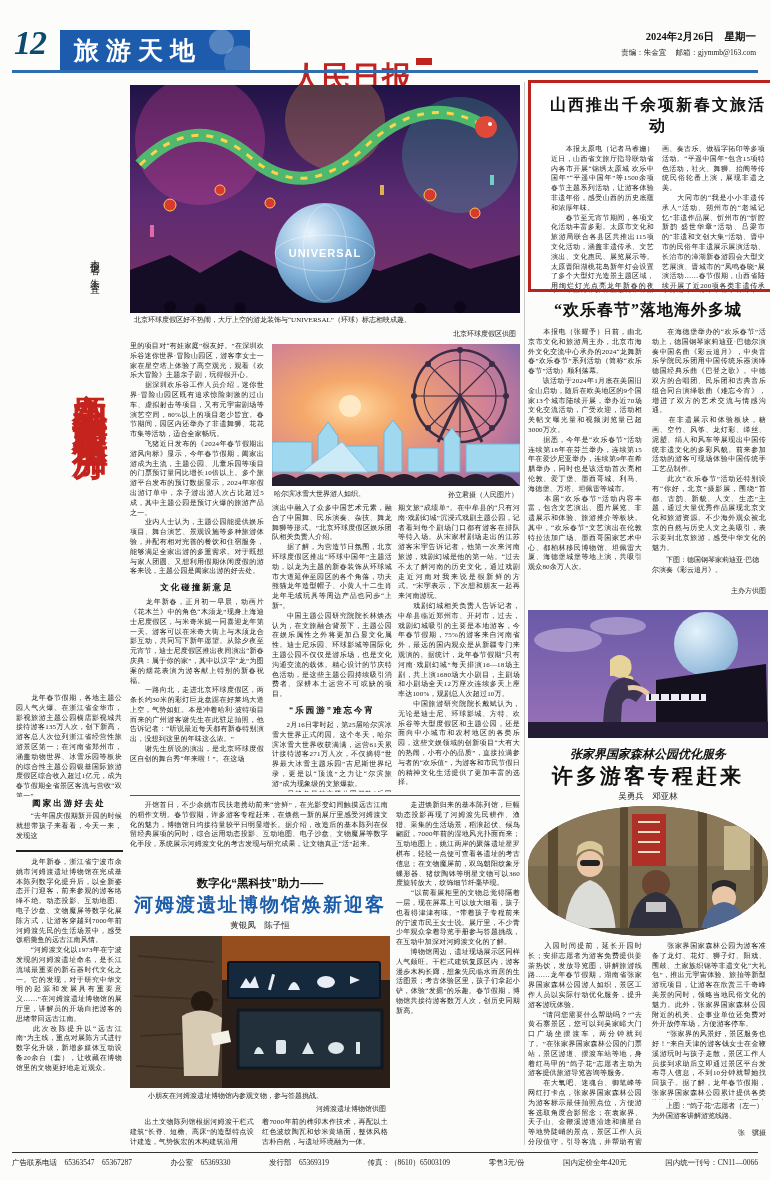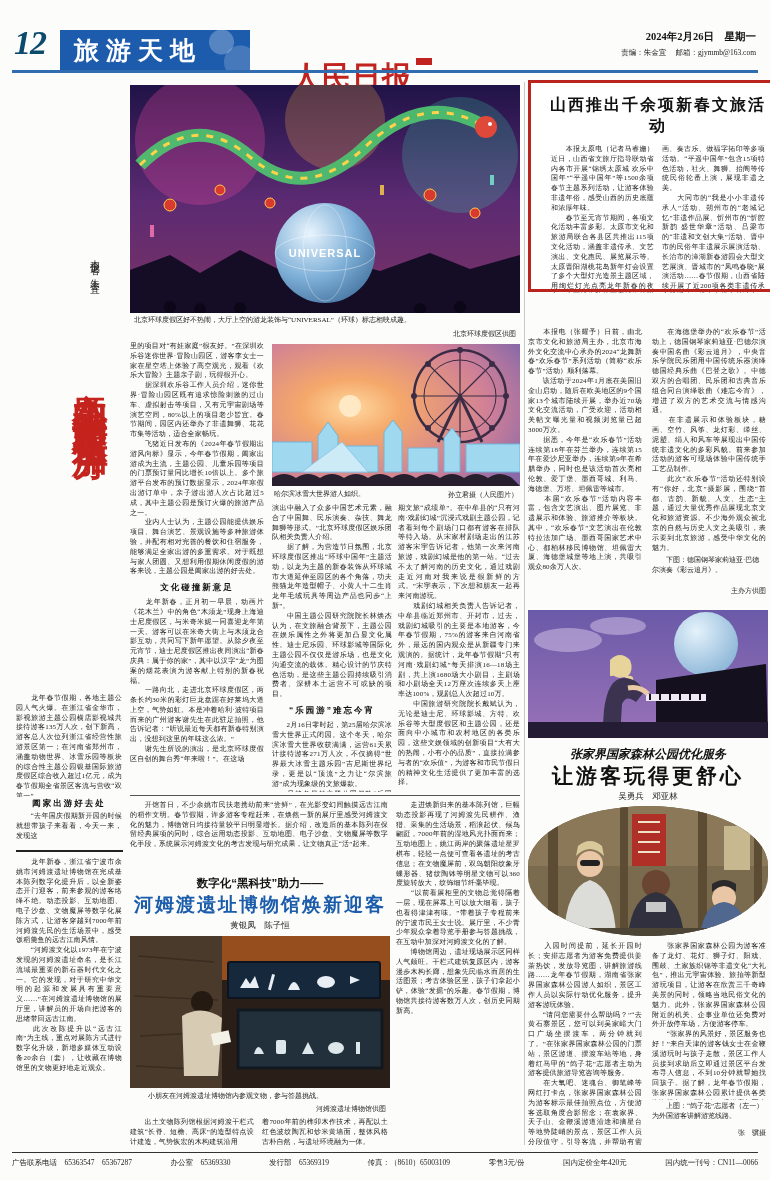--- a/index.html
+++ b/index.html
@@ -249,20 +249,21 @@
   <div class="abs box-red" style="left:528px;top:80px;width:230px;height:206px;padding:0 12px;">
     <div class="headline" style="font-size:16px;letter-spacing:2px;margin-top:12px;">山西推出千余项新春文旅活动</div>
     <div class="two-col" style="margin:8px 8px 0;">
       <div class="body-text" style="width:103px;height:148px;">　　本报太原电（记者马睿姗）近日，山西省文旅厅指导联动省内各市开展“锦绣太原城 欢乐中国年”“平遥中国年”等1500余项春节主题系列活动，让游客体验非遗年俗，感受山西的历史底蕴和浓厚年味。
 　　春节至元宵节期间，各项文化活动丰富多彩。太原市文化和旅游局联合各县区共推出115项文化活动，涵盖非遗传承、文艺演出、文化惠民、展览展示等。太原晋阳湖桃花岛新年灯会设置了多个大型灯光造景主题区域，用绚烂灯光点亮龙年新春的夜空。山西博物院等百座博物馆联合组织策划新春博物奇妙之旅，推出看展览、印年</div>
       <div class="body-text" style="width:103px;height:148px;">画、奏古乐、做福字拓印等多项活动。“平遥中国年”包含15项特色活动，社火、舞狮、抬阁等传统民俗轮番上演，展现非遗之美。
 　　大同市的“我是小小非遗传承人”活动、朔州市的“老城记忆”非遗作品展、忻州市的“忻腔新韵 盛世华章”活动、吕梁市的“非遗和文创大集”活动、晋中市的民俗年非遗展示展演活动、长治市的漳湖新春游园会大型文艺展演、晋城市的“凤鸣春晓”展演活动……春节假期，山西省陆续开展了近200项各类非遗传承实践活动，推出多场文艺演出，丰富市民和游客的精神文化生活。</div>
     </div>
   </div>
 
+  <div class="abs headline" style="left:528px;top:300px;width:240px;font-size:16px;letter-spacing:1px;">“欢乐春节”落地海外多城</div>
   <div class="abs body-text" style="left:528px;top:328px;width:114px;height:280px;">　　本报电（张耀予）日前，由北京市文化和旅游局主办，北京市海外文化交流中心承办的2024“龙舞新春”欢乐春节”系列活动（简称“欢乐春节”活动）顺利落幕。
 　　该活动于2024年1月底在美国旧金山启动，随后在欧美地区的9个国家13个城市陆续开展，举办近70场文化交流活动，广受欢迎，活动相关帖文曝光量和视频浏览量已超3000万次。
 　　据悉，今年是“欢乐春节”活动连续第18年在芬兰举办，连续第15年在爱沙尼亚举办，连续第9年在希腊举办，同时也是该活动首次亮相伦敦、爱丁堡、墨西哥城、利马、海德堡、万塔、坦佩雷等城市。
 　　本届“欢乐春节”活动内容丰富，包含文艺演出、图片展览、非遗展示和体验、旅游推介等板块。其中，“欢乐春节”文艺演出在伦敦特拉法加广场、墨西哥国家艺术中心、都柏林移民博物馆、坦佩雷大厦、海德堡城堡等地上演，共吸引观众80余万人次。</div>
   <div class="abs body-text" style="left:652px;top:328px;width:114px;height:226px;">　　在海德堡举办的“欢乐春节”活动上，德国钢琴家莉迪亚·巴德尔演奏中国名曲《彩云追月》，中央音乐学院民乐团用中国传统乐器演绎德国经典乐曲《巴登之歌》。中德双方的合唱团、民乐团和古典音乐组合同台演绎歌曲《难忘今宵》，增进了双方的艺术交流与情感沟通。
 　　在非遗展示和体验板块，糖画、空竹、风筝、龙灯彩、缂丝、泥塑、绢人和风车等展现出中国传统非遗文化的多彩风貌。前来参加活动的游客可现场体验中国传统手工艺品制作。
 　　此次“欢乐春节”活动还特别设有“你好，北京”摄影展，围绕“首都、古韵、新貌、人文、生态”主题，通过大量优秀作品展现北京文化和旅游资源。不少海外观众被北京的自然与历史人文之美吸引，表示要到北京旅游，感受中华文化的魅力。</div>
   <div class="abs caption" style="left:652px;top:556px;width:114px;">　　下图：德国钢琴家莉迪亚·巴德尔演奏《彩云追月》。</div>
   <div class="abs credit" style="left:652px;top:586px;width:114px;">主办方供图</div>
 
@@ -294,21 +295,21 @@
         </g>
       <circle cx="92" cy="58" r="10" fill="#e9c9a6"></circle>
       <path d="M82,50 q10,-10 20,0 q4,10 -2,16 q8,-2 4,10 l-6,4 q10,-16 -16,-14 z" fill="#e6d49a"></path>
       <path d="M76,100 q4,-32 20,-32 q14,0 20,14 l-8,10 q-10,-8 -14,2 l-2,34 h-18 z" fill="#3c3350"></path>
       <path d="M100,78 q12,-2 20,6" stroke="#e9c9a6" stroke-width="5" fill="none"></path>
       <rect x="0" y="112" width="240" height="16" fill="#241c34"></rect>
     </svg>
   </div>
 
   <div class="abs kicker" style="left:528px;top:746px;width:240px;font-size:12px;font-weight:bold;font-style:italic;">张家界国家森林公园优化服务</div>
-  <div class="abs headline" style="left:528px;top:762px;width:240px;font-size:21px;letter-spacing:3px;">让游客玩得更舒心</div>
+  <div class="abs headline" style="left:528px;top:762px;width:240px;font-size:21px;letter-spacing:3px;">许多游客专程赶来</div>
   <div class="abs authors" style="left:528px;top:791px;width:240px;">吴勇兵　邓亚林</div>
 
   <div class="abs photo" style="left:528px;top:806px;width:240px;height:130px;border-radius:50%/46%;">
     <svg width="240" height="130" viewBox="0 0 240 130">
       <rect width="240" height="130" fill="#7a6a4e"></rect>
       <rect x="0" y="0" width="240" height="60" fill="#8a7858"></rect>
       <g fill="#5c4c34">
           <rect x="20" y="0" width="10" height="130"></rect>
           <rect x="92" y="0" width="8" height="130"></rect>
           <rect x="170" y="0" width="9" height="130"></rect>

